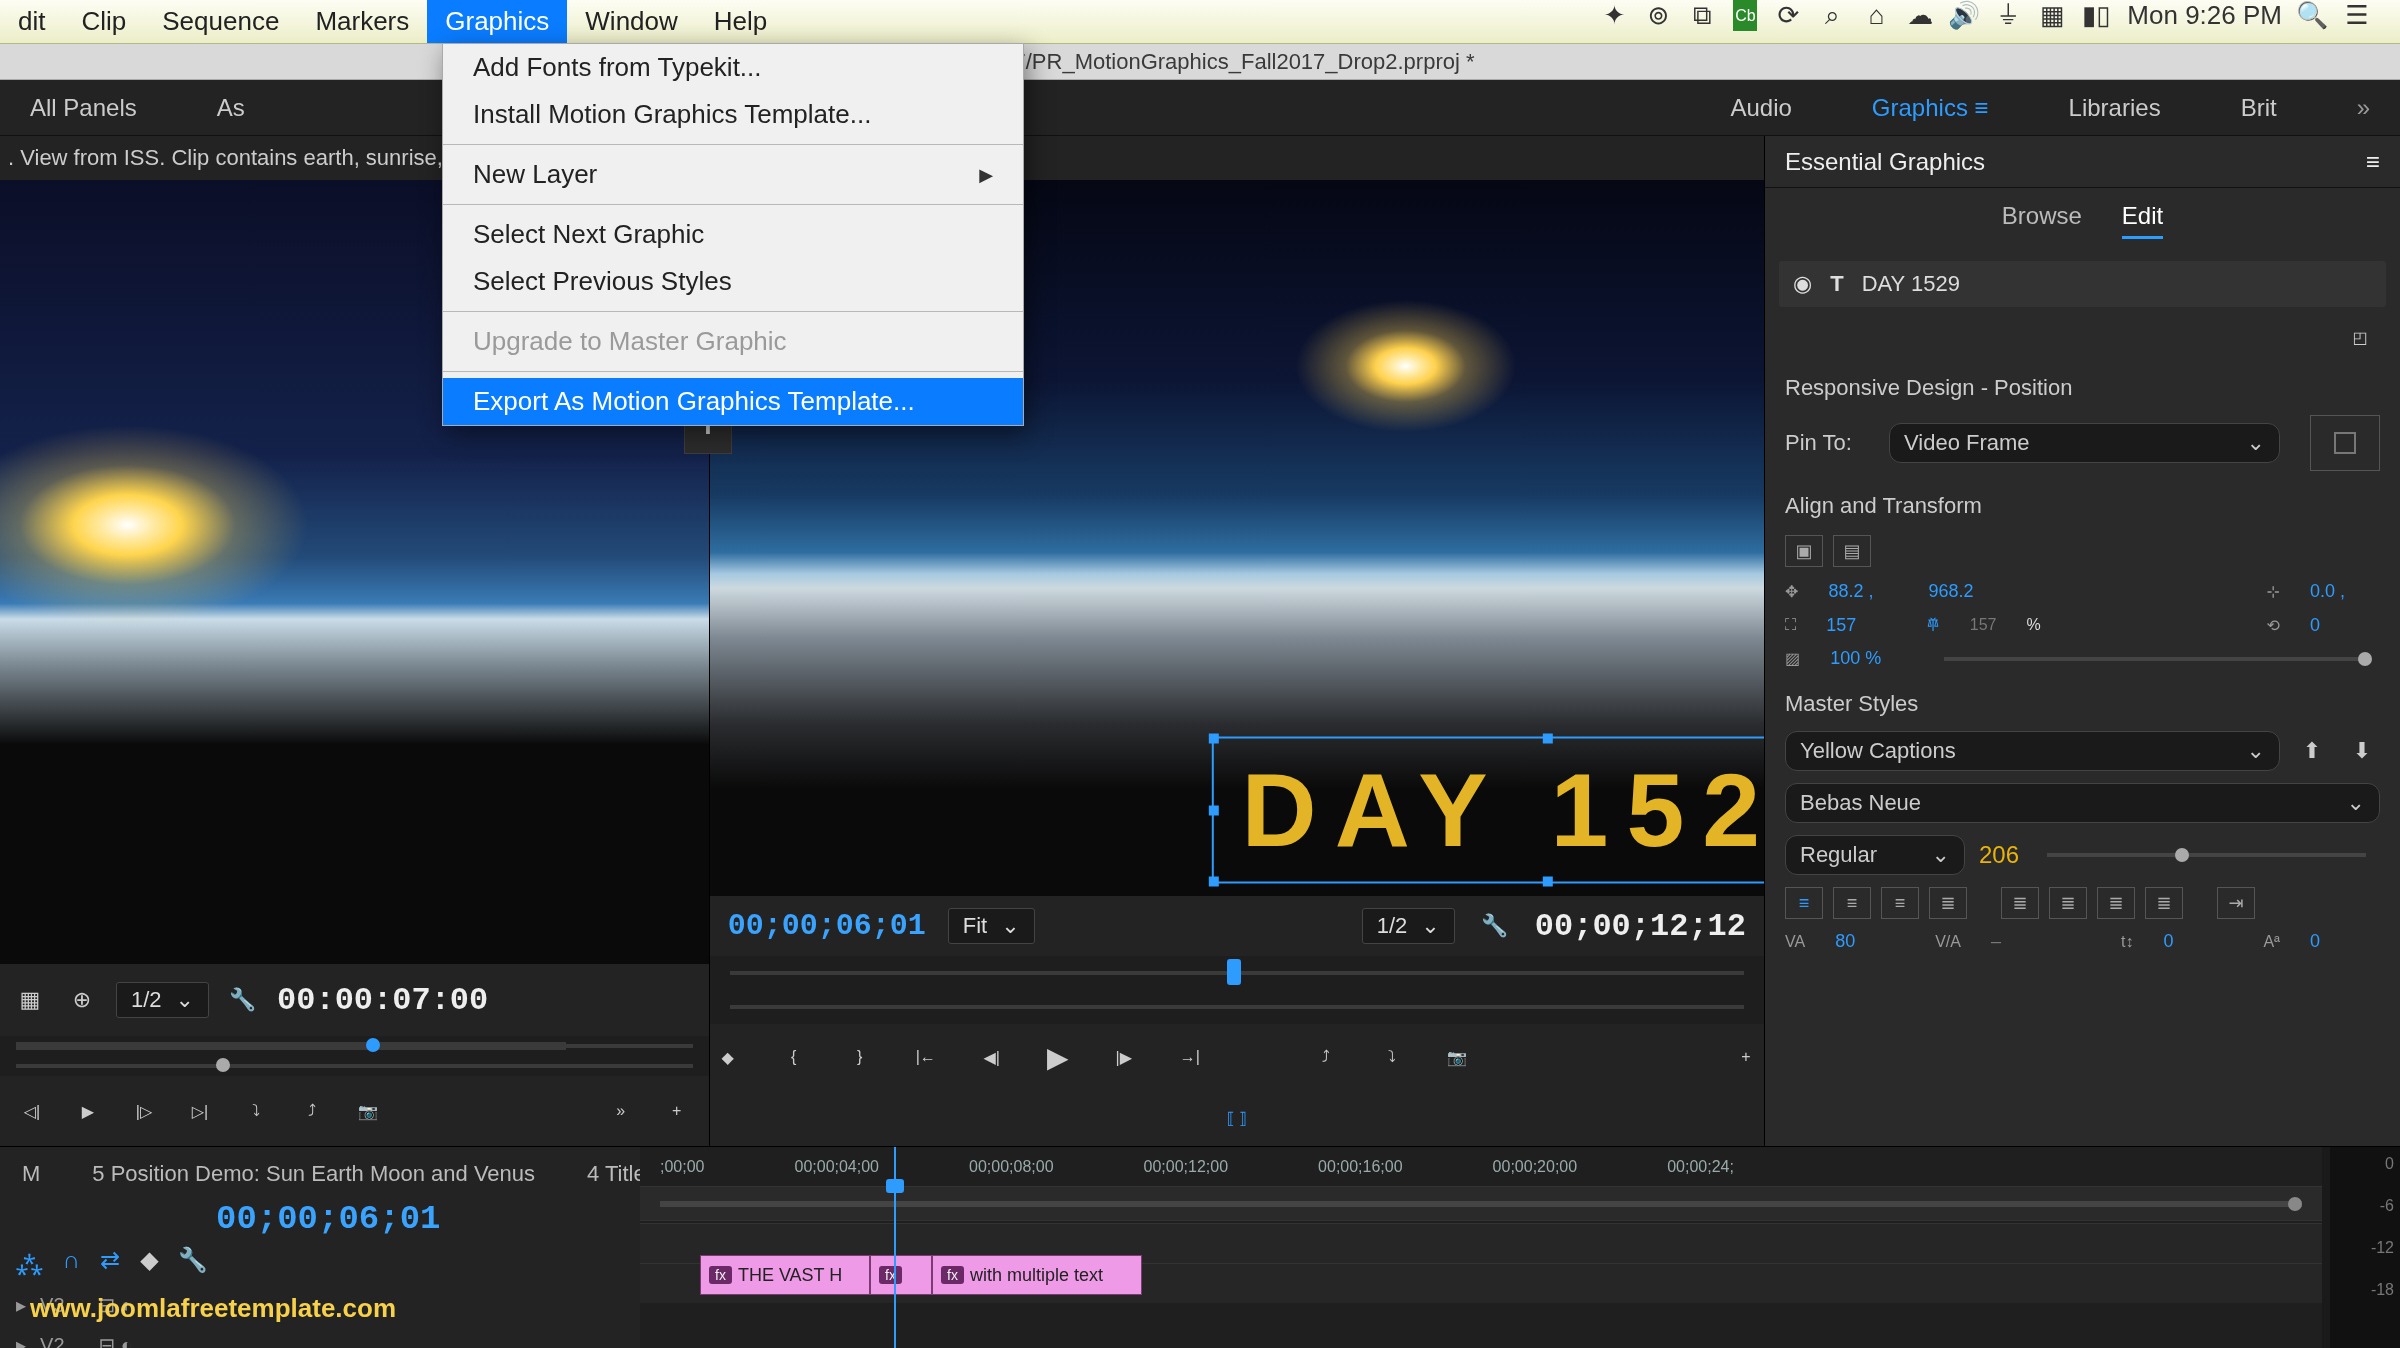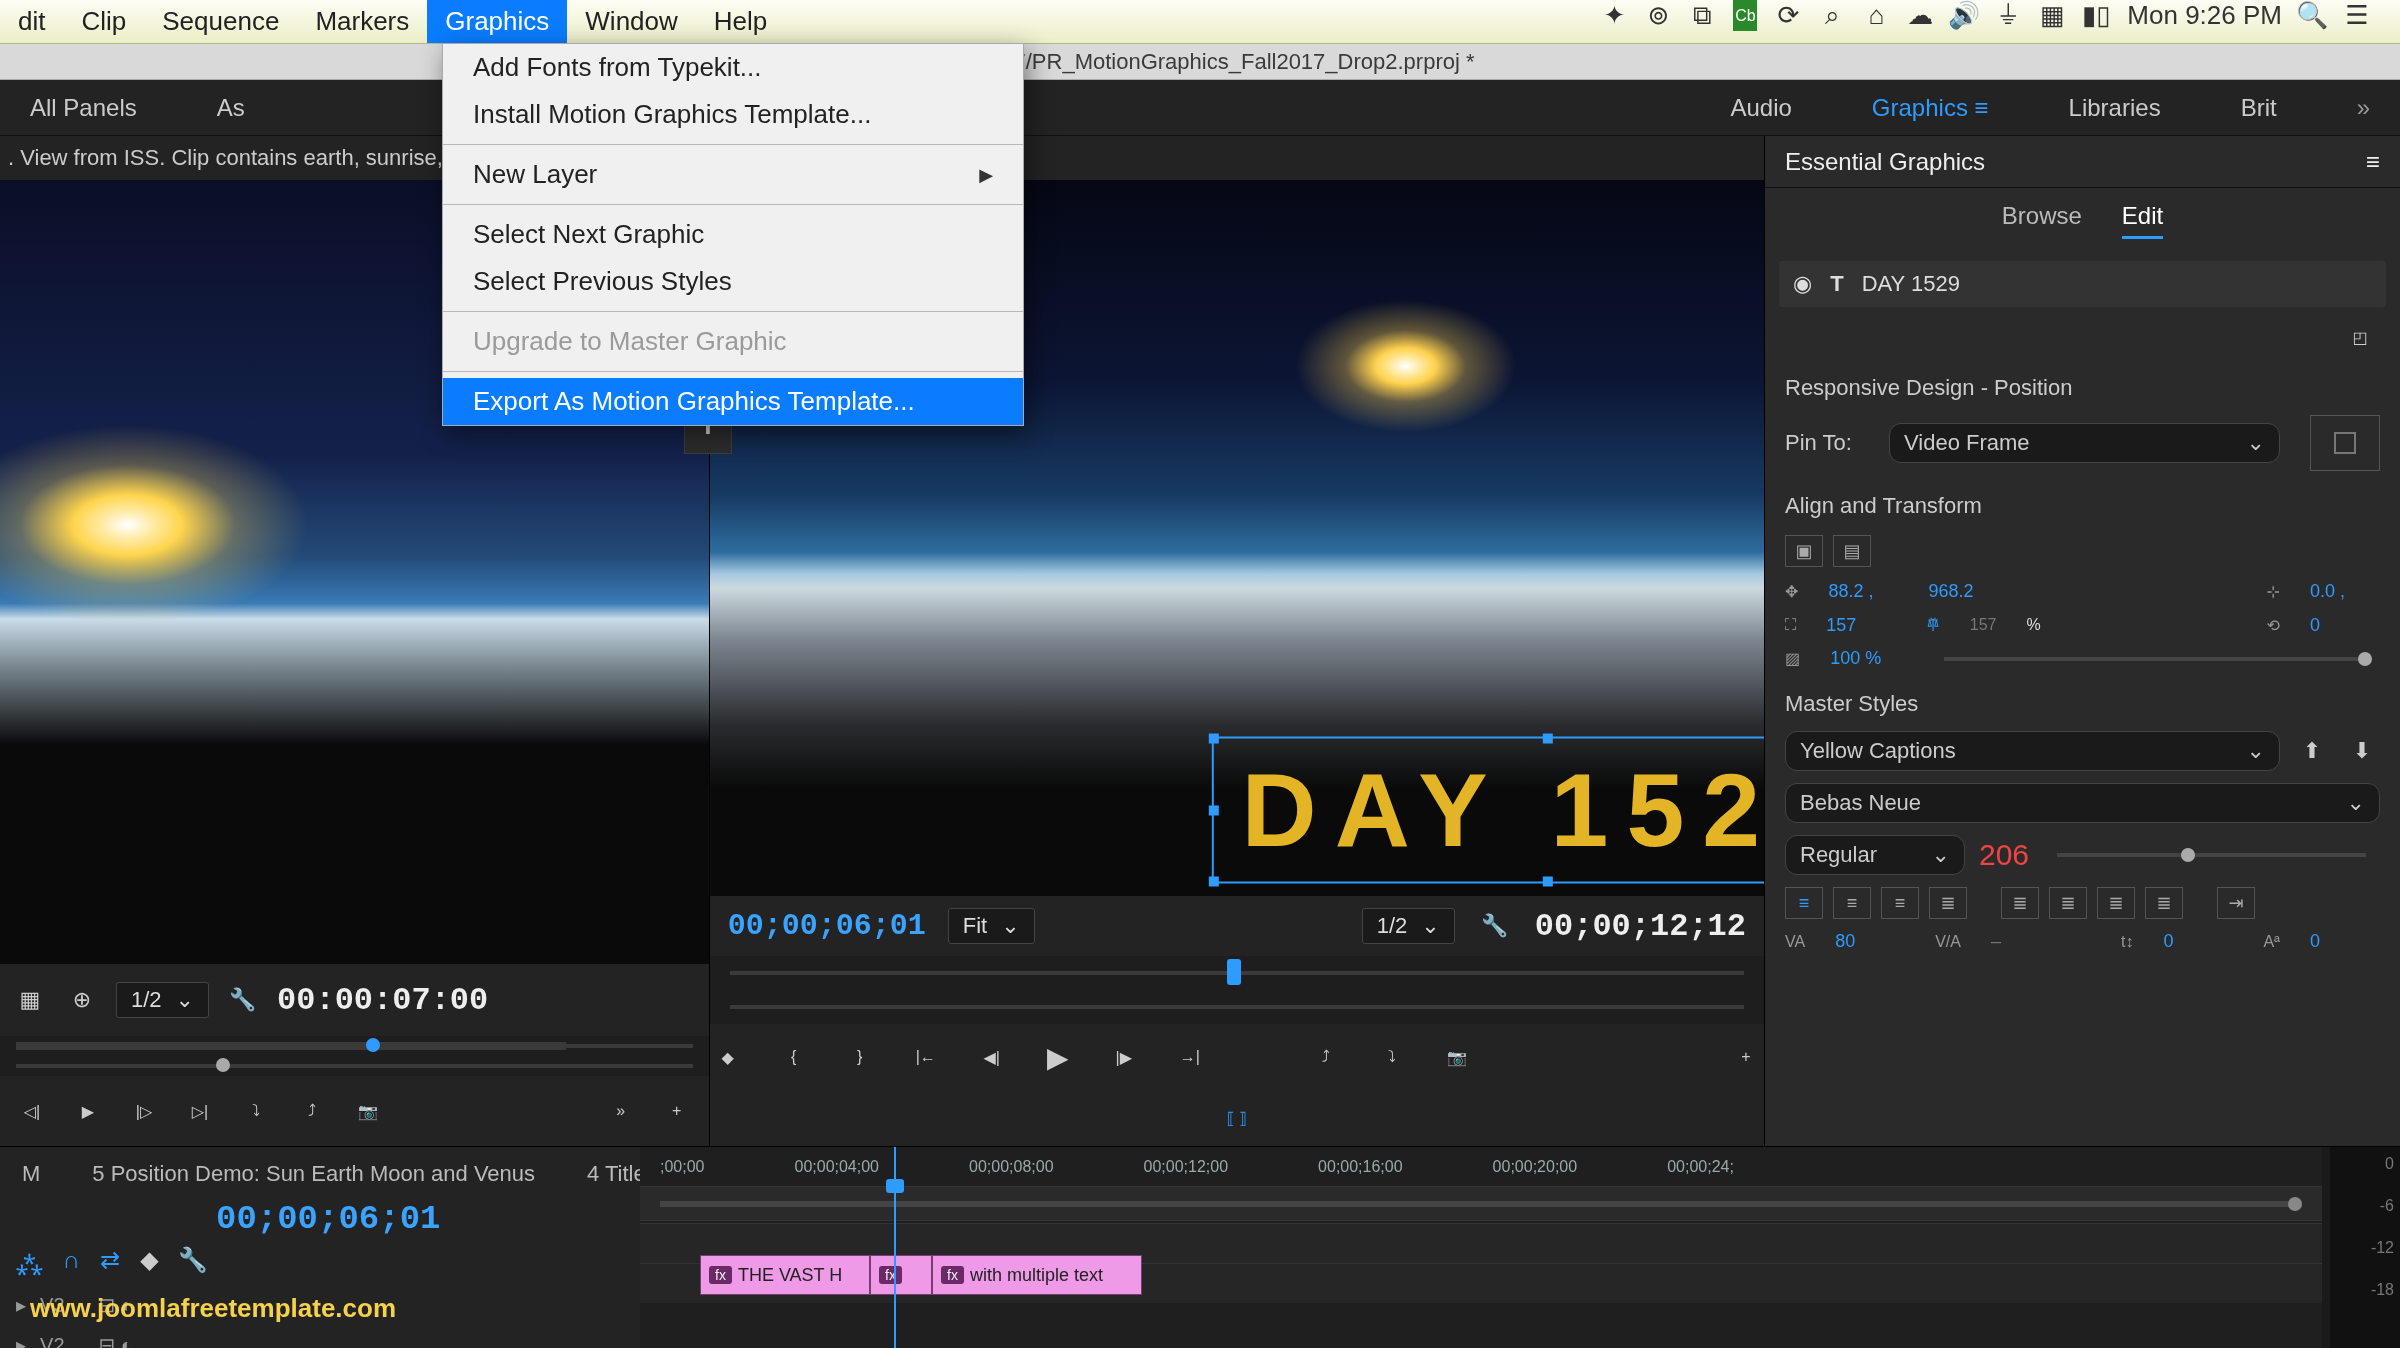--- a/index.html
+++ b/index.html
@@ -79,21 +79,21 @@
 .pinbox{width:70px;height:56px;border:1px solid #555;position:relative;margin-left:16px}
 .pinbox .c{position:absolute;width:22px;height:22px;border:2px solid #777;left:50%;top:50%;transform:translate(-50%,-50%)}
 .alignrow{display:flex;gap:10px;padding:8px 20px}
 .albox{width:38px;height:32px;border:1px solid #555;display:flex;align-items:center;justify-content:center;color:#aaa;font-size:18px}
 .valrow{display:flex;align-items:center;gap:30px;padding:6px 20px;color:#ddd}
 .valrow .v{color:#2e9bff;font-size:18px;min-width:70px}
 .valrow .ic{color:#999}
 .opslider{flex:1;height:4px;background:#444;position:relative;margin:0 14px}
 .opslider .k{position:absolute;right:-6px;top:-5px;width:14px;height:14px;border-radius:50%;background:#aaa}
 .textsect .trow{display:flex;gap:10px;padding:6px 20px}
-.textsect .tval{color:#ef4444;font-size:30px}
+.textsect .tval{color:#eab308;font-size:24px}
 .watermark{position:absolute;left:30px;bottom:24px;color:#f7d14a;font-size:26px;font-weight:700;z-index:999}
 .ibtn{width:36px;height:36px;display:inline-flex;align-items:center;justify-content:center;color:#ccc}
 .audioscope{width:70px;background:#111;margin-left:8px;position:relative}
 .audioscope .lab{position:absolute;right:6px;color:#777;font-size:16px}
 </style>
 </head>
 <body>
 
 <div class="macbar">
   <div class="mitem">dit</div>

